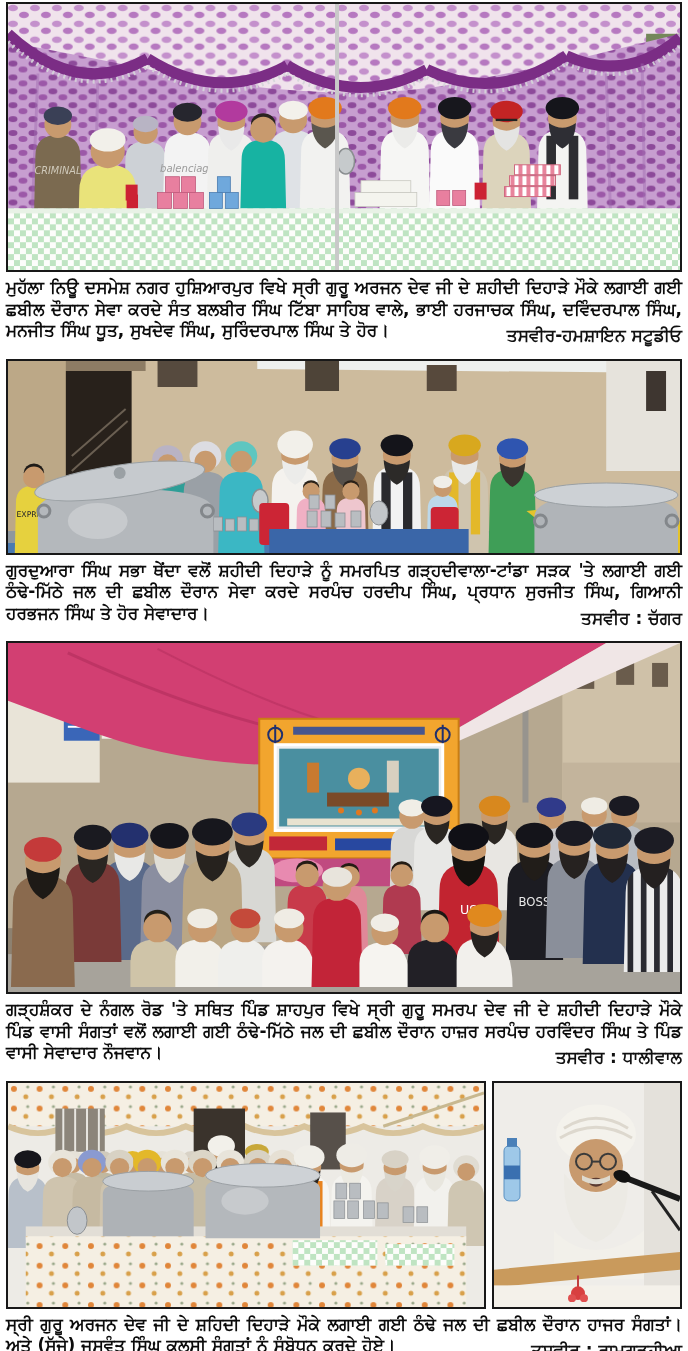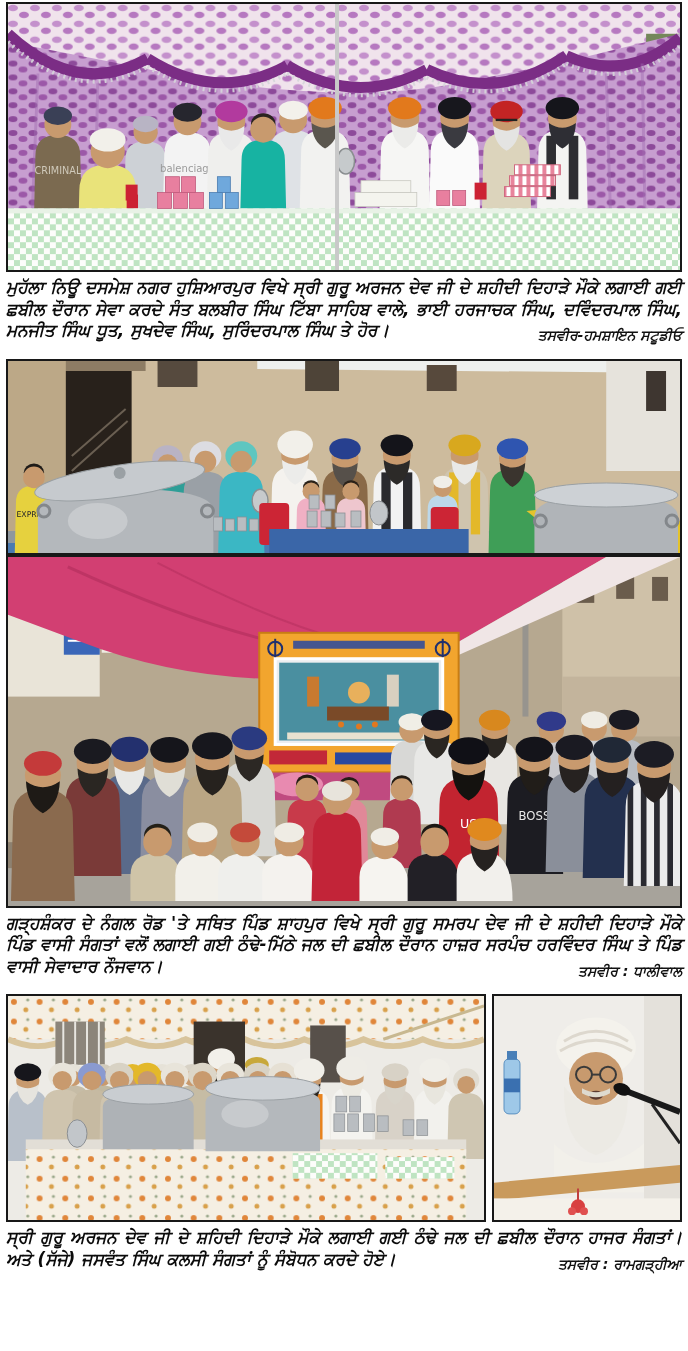--- a/index.html
+++ b/index.html
@@ -5,23 +5,23 @@
   html,body{margin:0;padding:0;background:#ffffff;}
   body{width:688px;height:1351px;overflow:hidden;
        font-family:"DejaVu Sans","Liberation Sans",sans-serif;color:#0c0c0c;}
   .page{padding:2px 6px 0 6px;}
   .photo-frame{border:2px solid #181818;background:#dddddd;overflow:hidden;line-height:0;}
   .photo-frame svg{display:block;width:100%;}
   .photo-pair{display:flex;gap:6px;}
   .photo-pair .left{flex:1 1 auto;}
   .photo-pair .right{flex:0 0 186px;}
   .caption{font-weight:700;font-size:17px;line-height:21.5px;text-align:justify;
-           margin:5px 0 12px 0;color:#0b0b0b;font-style:italic;}
+           margin:5px 0 12px 0;color:#0b0b0b;}
   .caption::after{content:"";display:block;clear:both;}
-  .credit{float:right;font-size:14px;font-weight:700;padding-top:5px;color:#111;}
+  .credit{float:right;font-size:17px;font-weight:700;padding-top:5px;color:#111;}
 </style>
 </head>
 <body>
 
 <div class="page">
 
   <svg width="0" height="0" style="position:absolute" aria-hidden="true">
     <defs>
       <pattern id="dotsLight" width="22" height="16" patternUnits="userSpaceOnUse">
         <rect width="22" height="16" fill="#f0e3ec"></rect>
@@ -48,21 +48,21 @@
       </pattern>
       <pattern id="floral" width="26" height="20" patternUnits="userSpaceOnUse">
         <rect width="26" height="20" fill="#f5efe3"></rect>
         <circle cx="6" cy="6" r="3" fill="#e0863a"></circle>
         <circle cx="18" cy="14" r="2.5" fill="#d8a04a"></circle>
         <circle cx="20" cy="4" r="1.6" fill="#9aa88a"></circle>
       </pattern>
     </defs>
   </svg>
 
-  <figure class="photo-frame" style="margin:0;">
+  <figure class="photo-frame" style="margin:0;font-style:italic;">
     <svg viewBox="0 0 674 268" height="266" preserveAspectRatio="none" role="img">
       <rect width="674" height="268" fill="url(#dotsLight)"></rect>
       <rect x="640" y="30" width="34" height="238" fill="#74875a"></rect>
       <circle cx="652" cy="90" r="16" fill="#5d7046"></circle>
         <circle cx="664" cy="150" r="18" fill="#677a4e"></circle>
         <circle cx="650" cy="210" r="16" fill="#5d7046"></circle>
       <path d="M0 38 L122 62 Q330 108 470 76 L560 58 L674 30 L674 268 L0 268 Z" fill="url(#dotsPurple)"></path>
       <g fill="none" stroke="#7b2d85" stroke-width="11">
         <path d="M0 30 Q70 95 140 55"></path>
           <path d="M140 55 Q210 100 280 62"></path>
@@ -317,20 +317,21 @@
       <circle cx="112" cy="112" r="6" fill="#9aa0a4"></circle>
       <circle cx="36" cy="150" r="6" fill="none" stroke="#83878b" stroke-width="3"></circle>
       <circle cx="200" cy="150" r="6" fill="none" stroke="#83878b" stroke-width="3"></circle>
       <ellipse cx="90" cy="160" rx="30" ry="18" fill="#ffffff" opacity="0.25"></ellipse>
       <path d="M528 156 Q528 134 600 134 Q672 134 672 156 L672 192 L528 192 Z" fill="#b0b4b8"></path>
       <ellipse cx="600" cy="134" rx="72" ry="12" fill="#cdd1d5" stroke="#9aa0a4"></ellipse>
       <circle cx="534" cy="160" r="6" fill="none" stroke="#83878b" stroke-width="3"></circle>
       <circle cx="666" cy="160" r="6" fill="none" stroke="#83878b" stroke-width="3"></circle>
     </svg>
   </figure>
+  <p class="caption"><span>ਗੁਰਦੁਆਰਾ ਸਿੰਘ ਸਭਾ ਥੇਂਦਾ ਵਲੋਂ ਸ਼ਹੀਦੀ ਦਿਹਾੜੇ ਨੂੰ ਸਮਰਪਿਤ ਗੜ੍ਹਦੀਵਾਲਾ-ਟਾਂਡਾ ਸੜਕ 'ਤੇ ਲਗਾਈ ਗਈ ਠੰਢੇ-ਮਿੱਠੇ ਜਲ ਦੀ ਛਬੀਲ ਦੌਰਾਨ ਸੇਵਾ ਕਰਦੇ ਸਰਪੰਚ ਹਰਦੀਪ ਸਿੰਘ, ਪ੍ਰਧਾਨ ਸੁਰਜੀਤ ਸਿੰਘ, ਗਿਆਨੀ ਹਰਭਜਨ ਸਿੰਘ ਤੇ ਹੋਰ ਸੇਵਾਦਾਰ।</span><span class="credit">ਤਸਵੀਰ : ਚੱਗਰ</span></p>
 
   <figure class="photo-frame" style="margin:0;">
     <svg viewBox="0 0 674 350" height="349" preserveAspectRatio="none" role="img">
       <rect width="674" height="350" fill="#b6a890"></rect>
       <rect x="0" y="0" width="92" height="140" fill="#e9e4d8"></rect>
       <g fill="#c03028">
         <rect x="8" y="12" width="14" height="10"></rect>
           <rect x="8" y="30" width="14" height="10"></rect>
         <rect x="8" y="48" width="14" height="10"></rect>
           <rect x="30" y="8" width="26" height="8"></rect>

